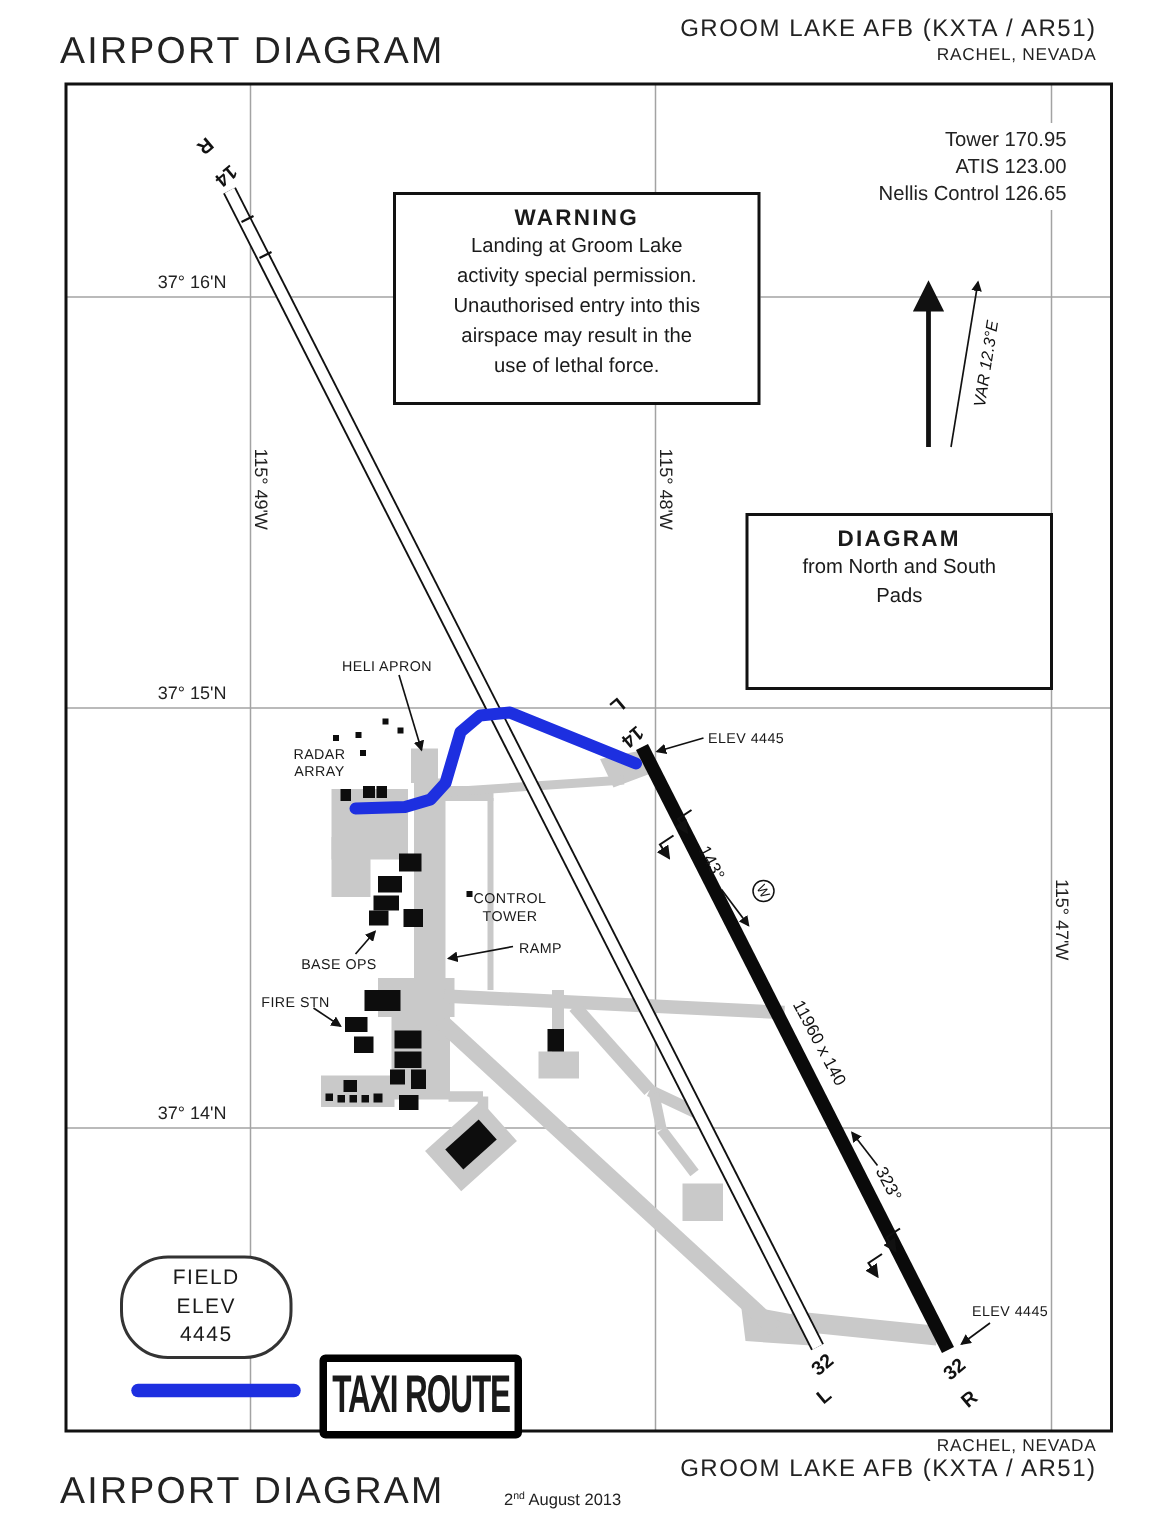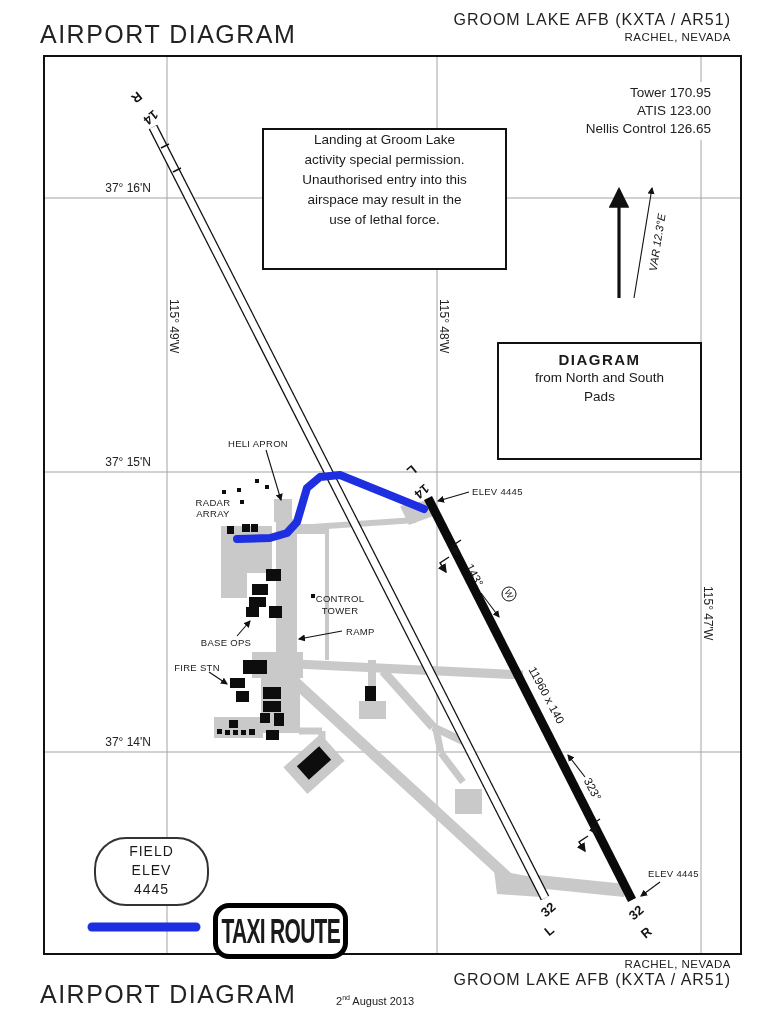--- a/index.html
+++ b/index.html
@@ -11,21 +11,21 @@
   .abs{position:absolute;}
   .hdr-title{font-size:25px;letter-spacing:1.5px;color:#222;}
   .hdr-airport{font-size:16px;letter-spacing:1px;text-align:right;color:#222;}
   .hdr-loc{font-size:11.5px;letter-spacing:.5px;text-align:right;color:#222;}
   .freqs{font-size:13.5px;line-height:18px;text-align:right;background:#fff;padding:2px 2px 2px 6px;color:#222;}
   .note-box{background:#fff;border:2px solid #111;text-align:center;}
   .note-title{font-weight:bold;font-size:15px;letter-spacing:1.5px;margin-top:7px;}
   .note-line{font-size:13.5px;line-height:20px;}
   .caution .note-line{line-height:19px;}
   .field-box{background:#fff;border:2px solid #333;text-align:center;font-size:14px;letter-spacing:1px;line-height:19px;padding-top:3px;}
-  .legend-box{background:#fff;border:5px solid #000;border-radius:16px;display:flex;align-items:center;justify-content:center;overflow:hidden;}
+  .legend-box{background:#fff;border:5px solid #000;border-radius:4px;display:flex;align-items:center;justify-content:center;overflow:hidden;}
   .legend-text{font-weight:bold;font-size:30px;letter-spacing:-1px;transform:scale(.70,1.18);white-space:nowrap;}
   .date-line{font-size:11px;color:#222;}
   sup{font-size:7px;}
   
   .lbl{font-size:9.5px;fill:#1a1a1a;letter-spacing:.3px;}
   .lbl2{font-size:12px;fill:#222;}
   .rwy{font-size:13px;font-weight:600;fill:#111;}
   .dim{font-size:11.5px;fill:#111;}
   .varlbl{font-size:11px;fill:#111;font-style:italic;}
   .wsym{font-size:9px;fill:#111;}
@@ -197,34 +197,35 @@
 <div class="abs hdr-airport" style="right:37px;top:11px;">GROOM LAKE AFB (KXTA / AR51)</div>
 <div class="abs hdr-loc" style="right:37px;top:31px;">RACHEL, NEVADA</div>
 
 <div class="abs freqs" style="right:55px;top:82px;">
   <div>Tower 170.95</div>
   <div>ATIS 123.00</div>
   <div>Nellis Control 126.65</div>
 </div>
 
 <div class="abs note-box" style="left:262px;top:128px;width:241px;height:138px;">
+  <div class="note-title">WARNING</div>
   <div class="note-line">Landing at Groom Lake</div>
   <div class="note-line">activity special permission.</div>
   <div class="note-line">Unauthorised entry into this</div>
   <div class="note-line">airspace may result in the</div>
   <div class="note-line">use of lethal force.</div>
 </div>
 
 <div class="abs note-box caution" style="left:497px;top:342px;width:201px;height:114px;">
   <div class="note-title">DIAGRAM</div>
   <div class="note-line">from North and South</div>
   <div class="note-line">Pads</div>
 </div>
 
-<div class="abs field-box" style="left:94px;top:837px;width:111px;height:62px;border-radius:32px;">
+<div class="abs field-box" style="left:80px;top:837px;width:111px;height:62px;border-radius:32px;">
   <div>FIELD</div>
   <div>ELEV</div>
   <div>4445</div>
 </div>
 
 <div class="abs legend-box" style="left:213px;top:903px;width:125px;height:46px;">
   <span class="legend-text">TAXI ROUTE</span>
 </div>
 
 <div class="abs hdr-loc" style="right:37px;top:958px;">RACHEL, NEVADA</div>

